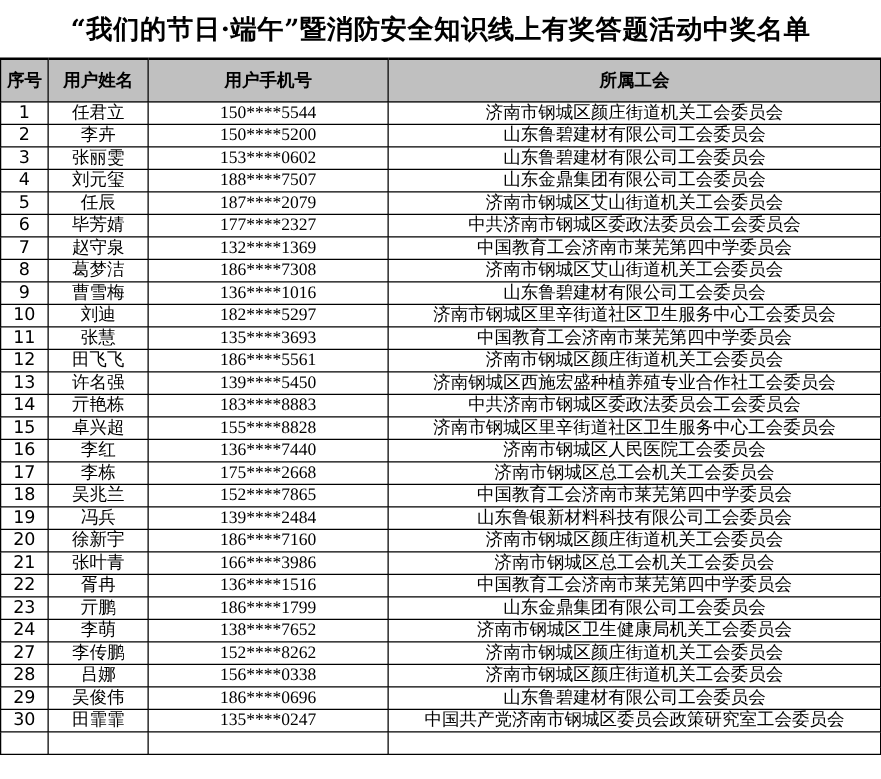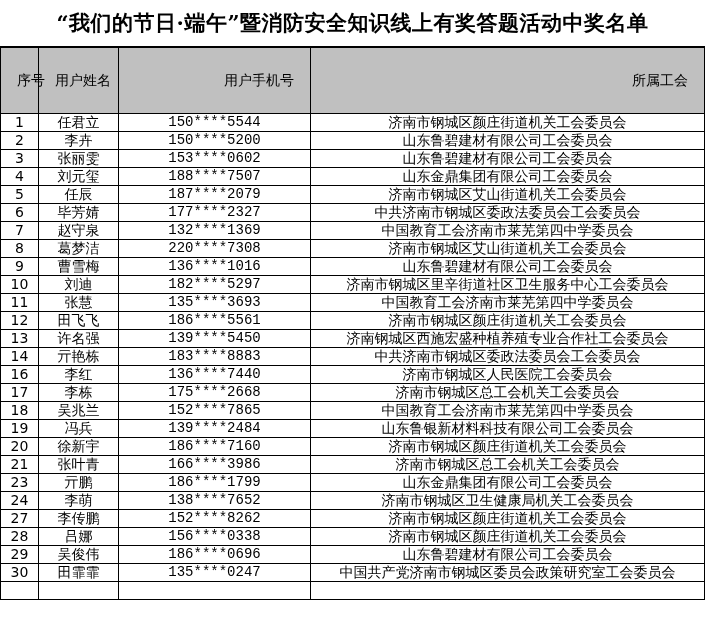--- a/index.html
+++ b/index.html
@@ -13,30 +13,30 @@
     }
     table.winners {
       position: absolute; left: 0; top: 46px;
       border-collapse: collapse; table-layout: fixed; width: 704px;
     }
     table.winners col.c-idx { width: 38px; }
     table.winners col.c-name { width: 80px; }
     table.winners col.c-phone { width: 192px; }
     table.winners col.c-union { width: 394px; }
     table.winners th {
-      background: #c0c0c0; height: 33px; font-weight: normal; font-size: 14px;
-      border: 1px solid #000; border-top: 2px solid #000; text-align: right; padding: 16px;
+      background: #c0c0c0; height: 33px; font-weight: bold; font-size: 14px;
+      border: 1px solid #000; border-top: 2px solid #000; text-align: center; padding: 0;
       white-space: nowrap;
     }
     table.winners td {
       height: 17px; font-size: 14px; line-height: 17px; padding: 0;
       border: 1px solid #000; white-space: nowrap; overflow: hidden;
     }
     td.idx, td.name, td.phone { text-align: center; }
-    td.phone { font-family: Liberation Mono, monospace; font-size: 13px; }
+    td.phone { font-family: Liberation Serif, serif; font-size: 13px; }
     td.union { text-align: center; padding-left: 2px; font-size: 15px; }
   </style>
 </head>
 <body>
 
 <div class="title">“我们的节日·端午”暨消防安全知识线上有奖答题活动中奖名单</div>
 
 <table class="winners">
   <colgroup>
     <col class="c-idx">
@@ -91,21 +91,21 @@
       </tr>
       <tr>
         <td class="idx">7</td>
         <td class="name">赵守泉</td>
         <td class="phone">132****1369</td>
         <td class="union">中国教育工会济南市莱芜第四中学委员会</td>
       </tr>
       <tr>
         <td class="idx">8</td>
         <td class="name">葛梦洁</td>
-        <td class="phone">220****7308</td>
+        <td class="phone">186****7308</td>
         <td class="union">济南市钢城区艾山街道机关工会委员会</td>
       </tr>
       <tr>
         <td class="idx">9</td>
         <td class="name">曹雪梅</td>
         <td class="phone">136****1016</td>
         <td class="union">山东鲁碧建材有限公司工会委员会</td>
       </tr>
       <tr>
         <td class="idx">10</td>
@@ -131,20 +131,26 @@
         <td class="phone">139****5450</td>
         <td class="union">济南钢城区西施宏盛种植养殖专业合作社工会委员会</td>
       </tr>
       <tr>
         <td class="idx">14</td>
         <td class="name">亓艳栋</td>
         <td class="phone">183****8883</td>
         <td class="union">中共济南市钢城区委政法委员会工会委员会</td>
       </tr>
       <tr>
+        <td class="idx">15</td>
+        <td class="name">卓兴超</td>
+        <td class="phone">155****8828</td>
+        <td class="union">济南市钢城区里辛街道社区卫生服务中心工会委员会</td>
+      </tr>
+      <tr>
         <td class="idx">16</td>
         <td class="name">李红</td>
         <td class="phone">136****7440</td>
         <td class="union">济南市钢城区人民医院工会委员会</td>
       </tr>
       <tr>
         <td class="idx">17</td>
         <td class="name">李栋</td>
         <td class="phone">175****2668</td>
         <td class="union">济南市钢城区总工会机关工会委员会</td>
@@ -167,20 +173,26 @@
         <td class="phone">186****7160</td>
         <td class="union">济南市钢城区颜庄街道机关工会委员会</td>
       </tr>
       <tr>
         <td class="idx">21</td>
         <td class="name">张叶青</td>
         <td class="phone">166****3986</td>
         <td class="union">济南市钢城区总工会机关工会委员会</td>
       </tr>
       <tr>
+        <td class="idx">22</td>
+        <td class="name">胥冉</td>
+        <td class="phone">136****1516</td>
+        <td class="union">中国教育工会济南市莱芜第四中学委员会</td>
+      </tr>
+      <tr>
         <td class="idx">23</td>
         <td class="name">亓鹏</td>
         <td class="phone">186****1799</td>
         <td class="union">山东金鼎集团有限公司工会委员会</td>
       </tr>
       <tr>
         <td class="idx">24</td>
         <td class="name">李萌</td>
         <td class="phone">138****7652</td>
         <td class="union">济南市钢城区卫生健康局机关工会委员会</td>

